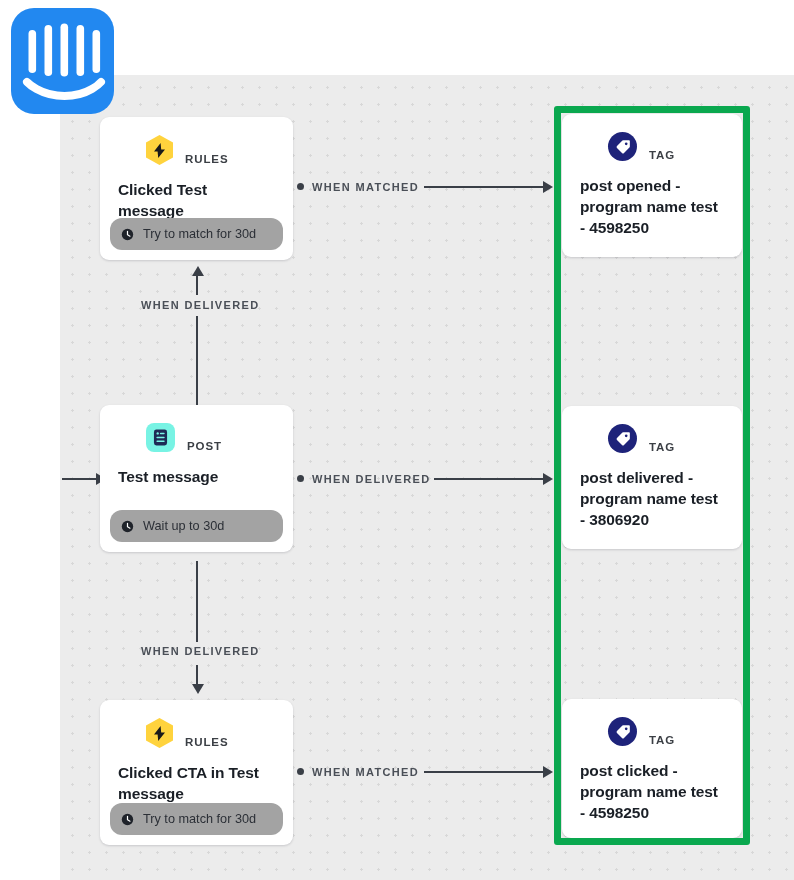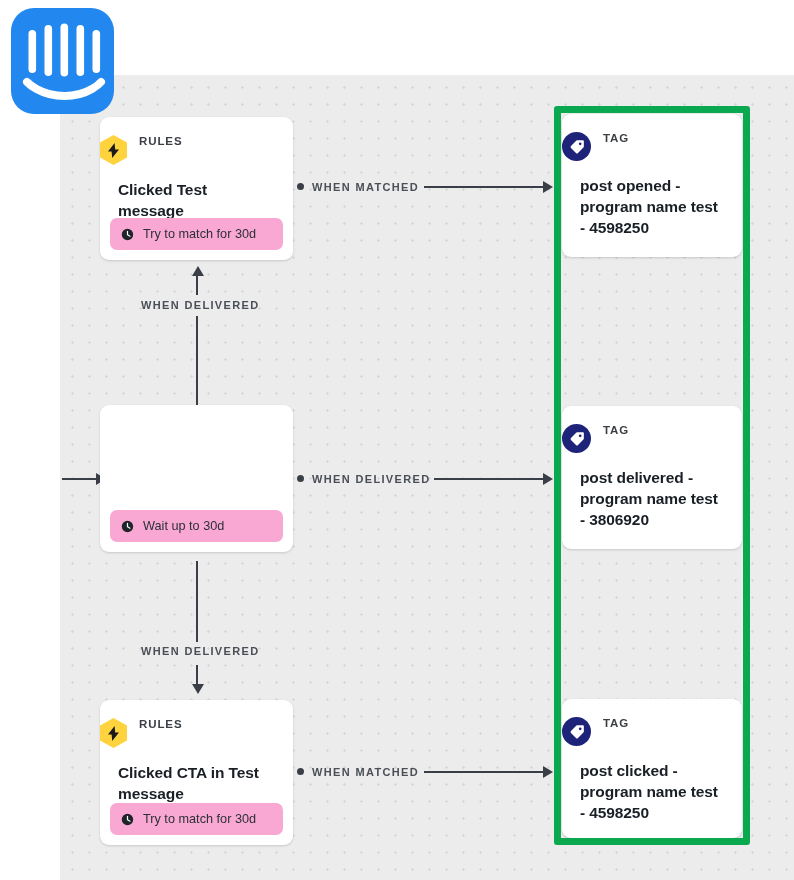--- a/index.html
+++ b/index.html
@@ -31,34 +31,34 @@
 
   
   .node{
     position:absolute;
     background:#ffffff;
     border-radius:9px;
     box-shadow:0 1px 3px rgba(16,24,40,.10),0 1px 2px rgba(16,24,40,.06);
     box-sizing:border-box;
     overflow:hidden;
   }
-  .node-head{display:flex;align-items:flex-start;padding:18px 18px 0 0;}
+  .node-head{display:flex;align-items:flex-end;padding:18px 18px 0 10px;margin-left:36px;}
   .node-kind{
     margin-left:12px;
     font-size:11.5px;letter-spacing:.9px;font-weight:600;color:#3b3f45;
     text-transform:uppercase;
   }
   .node-title{
     padding:14px 18px 0 18px;
     font-size:15.5px;line-height:21px;font-weight:600;color:#1a1f26;
     letter-spacing:-.1px;
   }
   .node-foot{
     position:absolute;left:10px;right:10px;bottom:10px;
-    background:#f9a8d4;border-radius:7px;
+    background:#a3a3a3;border-radius:12px;
     display:flex;align-items:center;
     padding:9px 11px;
     font-size:12.7px;color:#2b2f36;font-weight:500;
   }
   .node-foot .clock{margin-right:9px;display:flex;}
 
   
   .badge-hex{
     width:27px;height:30px;position:relative;flex:0 0 auto;
     display:flex;align-items:center;justify-content:center;
@@ -135,20 +135,33 @@
         <svg width="13" height="13" viewBox="0 0 16 16" aria-hidden="true">
           <circle cx="8" cy="8" r="7" fill="#1f232a"></circle>
           <path d="M8 4v4.3l3 1.8" stroke="#fff" stroke-width="1.5" fill="none" stroke-linecap="round"></path>
         </svg>
       </span>
       <span>Try to match for 30d</span>
     </div>
   </div>
 
   <div class="node" style="left:100px;top:405px;width:193px;height:147px;">
+    <div class="node-head">
+      <span class="badge-sq">
+        <svg width="15" height="17" viewBox="0 0 16 18" aria-hidden="true">
+          <rect x="1" y="0.5" width="14" height="17" rx="2.6" fill="#1e2a55"></rect>
+          <circle cx="5" cy="4.6" r="1.25" fill="#78f3e4"></circle>
+          <rect x="7.3" y="3.8" width="5.2" height="1.7" rx=".85" fill="#78f3e4"></rect>
+          <rect x="3.6" y="8.2" width="8.9" height="1.7" rx=".85" fill="#78f3e4"></rect>
+          <rect x="3.6" y="12.2" width="8.9" height="1.7" rx=".85" fill="#78f3e4"></rect>
+        </svg>
+      </span>
+      <span class="node-kind">POST</span>
+    </div>
+    <div class="node-title">Test message</div>
     <div class="node-foot">
       <span class="clock">
         <svg width="13" height="13" viewBox="0 0 16 16" aria-hidden="true">
           <circle cx="8" cy="8" r="7" fill="#1f232a"></circle>
           <path d="M8 4v4.3l3 1.8" stroke="#fff" stroke-width="1.5" fill="none" stroke-linecap="round"></path>
         </svg>
       </span>
       <span>Wait up to 30d</span>
     </div>
   </div>

